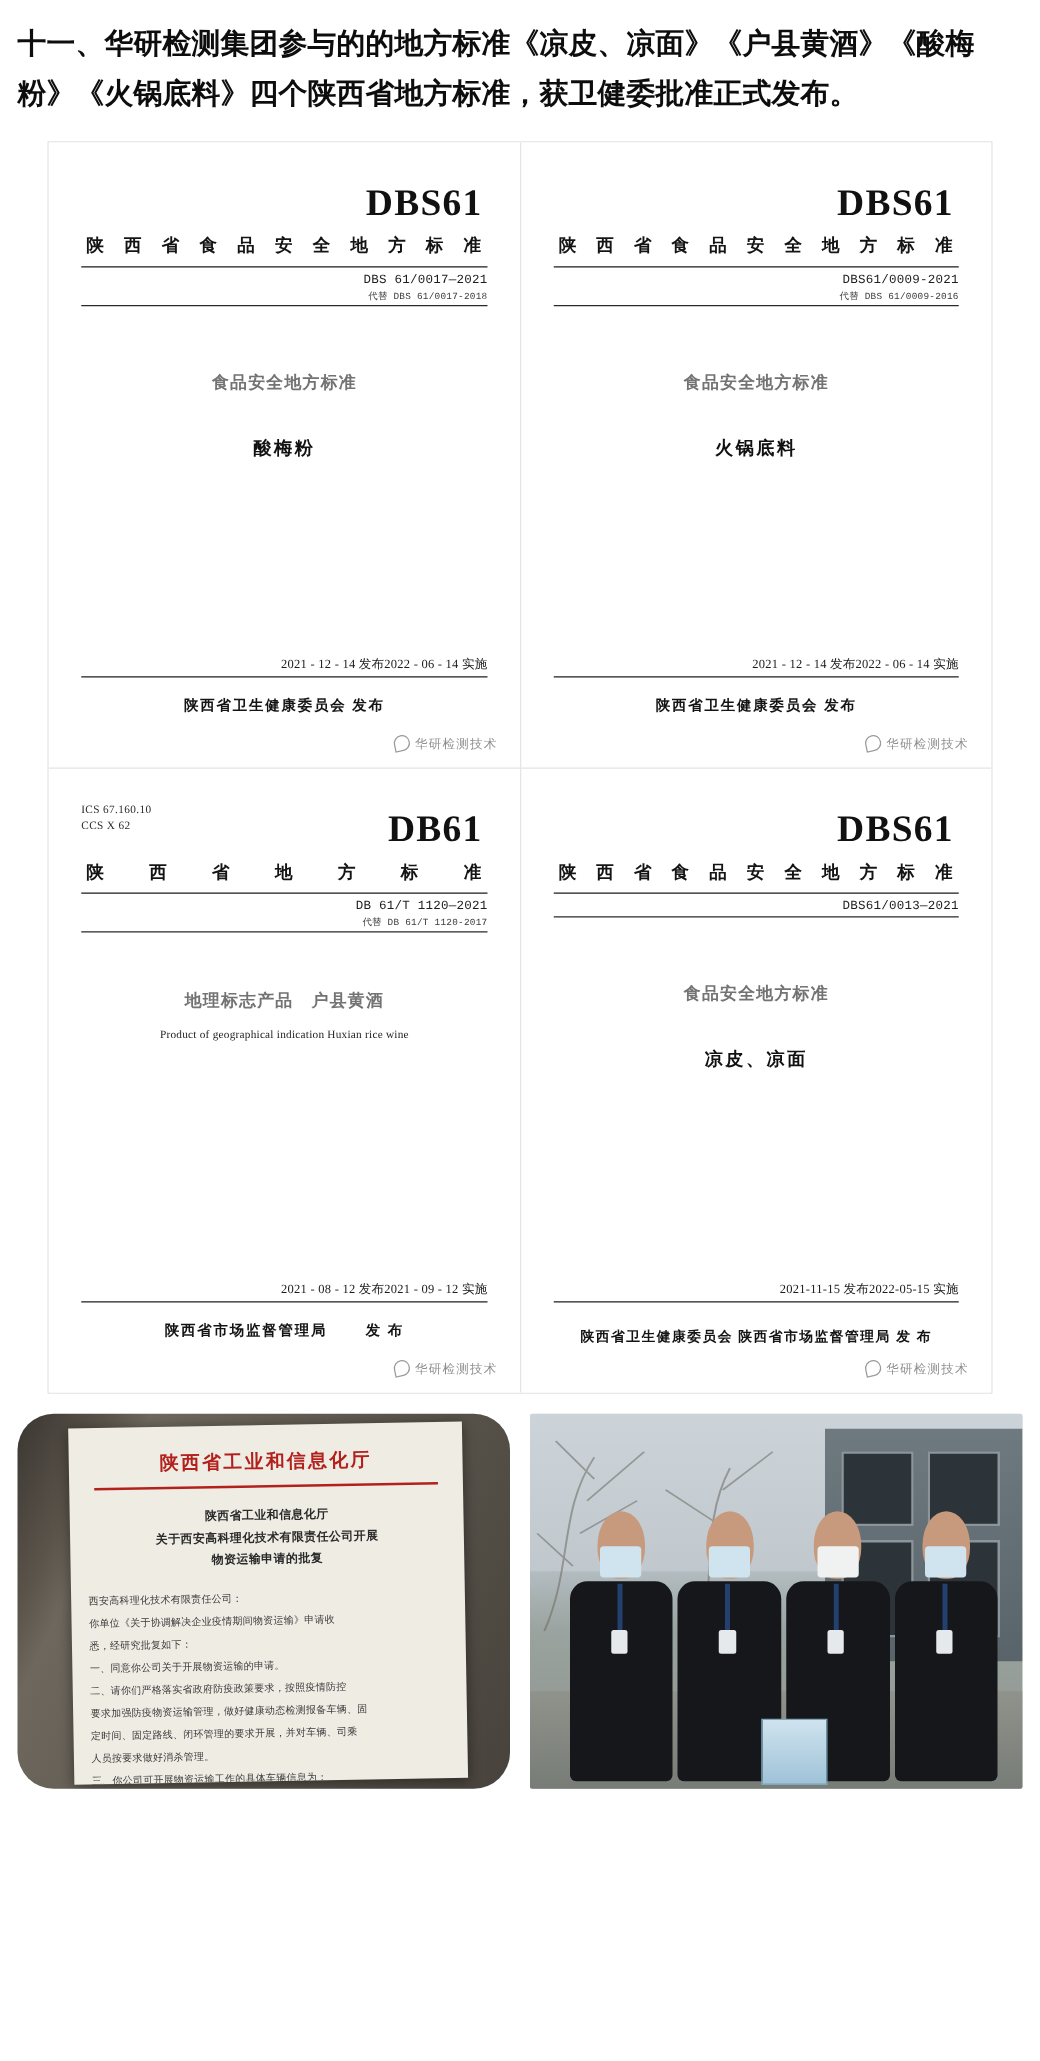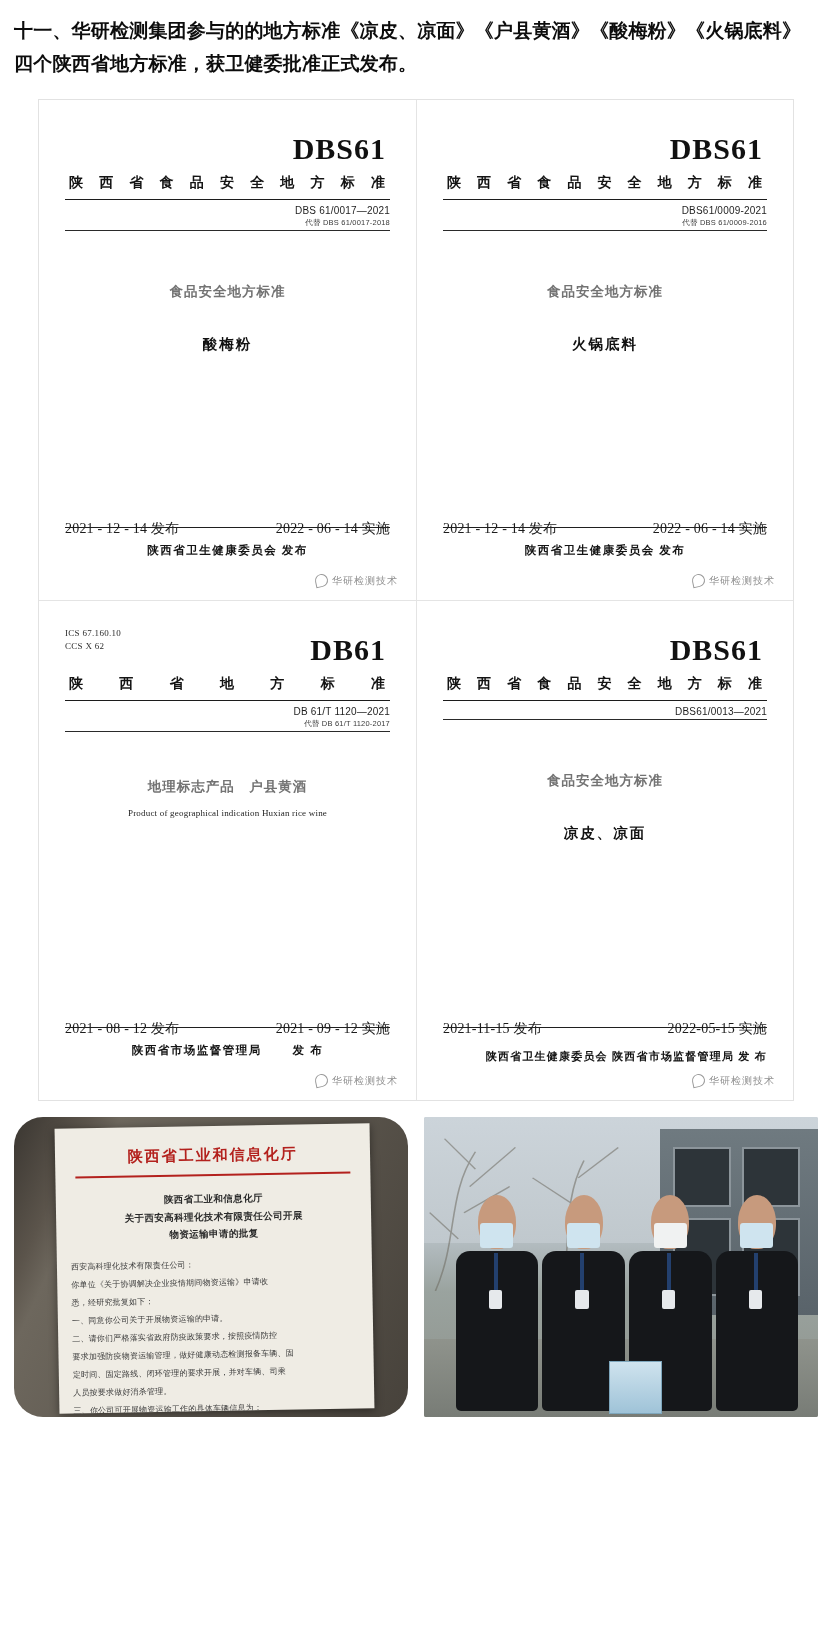--- a/index.html
+++ b/index.html
@@ -14,21 +14,21 @@
   }
   .page {
     width: 832px;
     min-height: 1649px;
     position: relative;
     box-sizing: border-box;
   }
 
   
   .para {
-    font-size: 19px;
+    font-size: 23px;
     line-height: 1.75;
     font-weight: bold;
     color: #0d0d0d;
     letter-spacing: 0.2px;
   }
   .para-11 {
     padding: 14px 14px 0 14px;
   }
   .para-12 {
     padding: 16px 14px 10px 14px;
@@ -94,21 +94,21 @@
     margin: 3px 0 0 0;
   }
   .cov-rule-thin {
     border: 0;
     border-top: 0.8px solid #2a2a2a;
     margin: 2px 0 0 0;
   }
 
   .cov-num {
     text-align: right;
-    font-family: Liberation Sans, sans-serif;
+    font-family: Liberation Mono, monospace;
     font-size: 10px;
     color: #1e1e1e;
     margin-top: 5px;
     letter-spacing: 0.2px;
   }
   .cov-num .sub {
     display: block;
     font-size: 7.5px;
     color: #3a3a3a;
     margin-top: 2px;
@@ -138,25 +138,25 @@
     margin-top: 7px;
     letter-spacing: 0.2px;
   }
   .cov-body.tight { margin-top: 46px; }
   .cov-body.tight .l1 { margin-bottom: 12px; }
 
   .cov-dates {
     position: absolute;
     left: 26px;
     right: 26px;
-    bottom: 62px;
+    bottom: 76px;
     display: flex;
-    justify-content: space-between;
+    justify-content: flex-end;
     font-family: "Liberation Serif", serif;
-    font-size: 14px;
+    font-size: 10px;
     color: #1c1c1c;
     letter-spacing: 0.2px;
   }
   .cov-dates-rule {
     position: absolute;
     left: 26px;
     right: 26px;
     bottom: 72px;
     border-top: 1.2px solid #1f1f1f;
   }
@@ -173,21 +173,21 @@
   }
   .cov-issuer .pub-right {
     margin-left: 26px;
     font-weight: bold;
   }
   .cov-issuer-2 {
     position: absolute;
     left: 26px;
     right: 26px;
     bottom: 34px;
-    text-align: right;
+    text-align: center;
     font-size: 11px;
     font-weight: bold;
     color: #141414;
     letter-spacing: 1.2px;
     line-height: 1.6;
   }
 
   .watermark {
     position: absolute;
     right: 18px;

